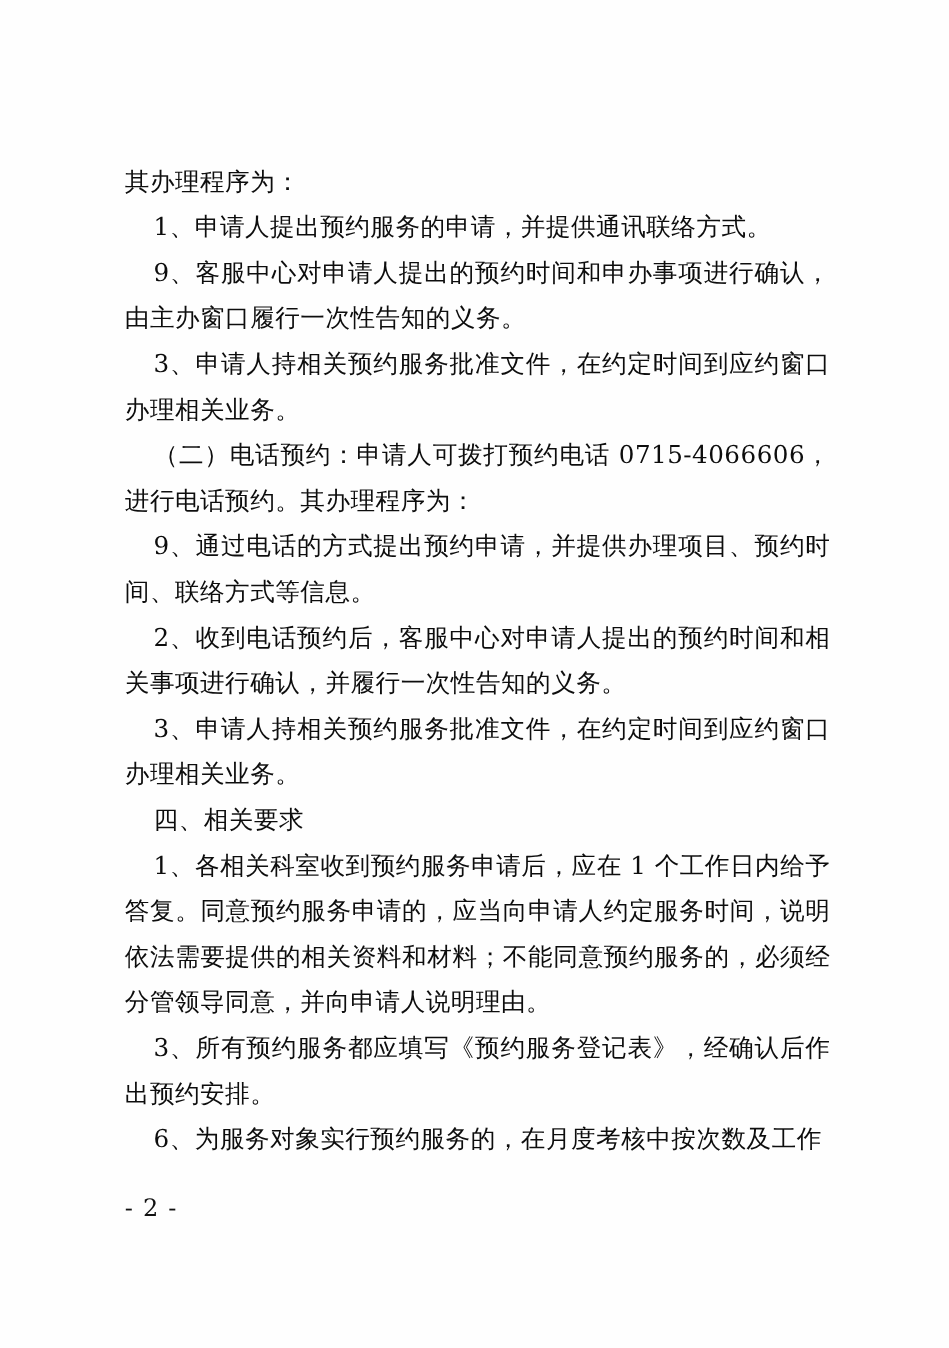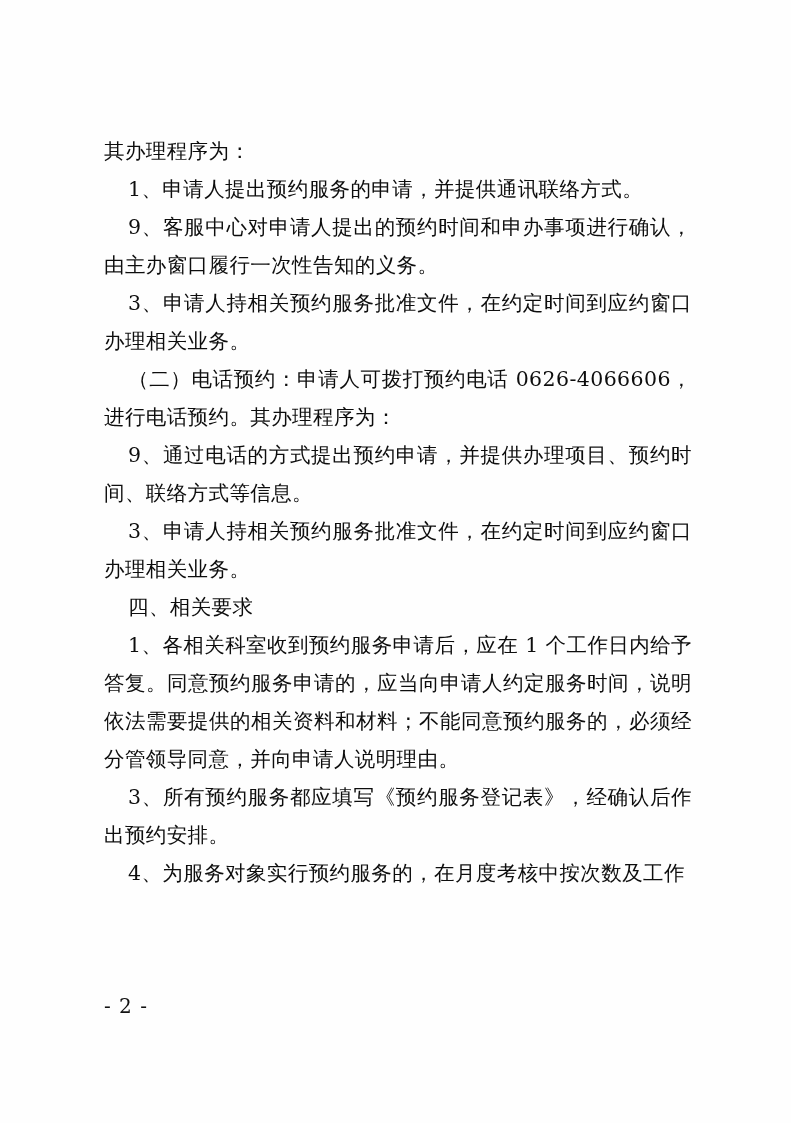--- a/index.html
+++ b/index.html
@@ -55,22 +55,23 @@
 </style>
 </head>
 <body>
 
 <div class="page">
   <div class="body-text">
     <p class="para indent-0">其办理程序为：</p>
     <p class="para indent-1">1、申请人提出预约服务的申请，并提供通讯联络方式。</p>
     <p class="para indent-1">9、客服中心对申请人提出的预约时间和申办事项进行确认，由主办窗口履行一次性告知的义务。</p>
     <p class="para indent-1">3、申请人持相关预约服务批准文件，在约定时间到应约窗口办理相关业务。</p>
-    <p class="para indent-1">（二）电话预约：申请人可拨打预约电话 0626-4066606，进行电话预约。其办理程序为：</p>
+    <p class="para indent-1">（二）电话预约：申请人可拨打预约电话 0715-4066606，进行电话预约。其办理程序为：</p>
     <p class="para indent-1">9、通过电话的方式提出预约申请，并提供办理项目、预约时间、联络方式等信息。</p>
+    <p class="para indent-1">2、收到电话预约后，客服中心对申请人提出的预约时间和相关事项进行确认，并履行一次性告知的义务。</p>
     <p class="para indent-1">3、申请人持相关预约服务批准文件，在约定时间到应约窗口办理相关业务。</p>
     <p class="para indent-1">四、相关要求</p>
     <p class="para indent-1">1、各相关科室收到预约服务申请后，应在 1 个工作日内给予答复。同意预约服务申请的，应当向申请人约定服务时间，说明依法需要提供的相关资料和材料；不能同意预约服务的，必须经分管领导同意，并向申请人说明理由。</p>
     <p class="para indent-1">3、所有预约服务都应填写《预约服务登记表》，经确认后作出预约安排。</p>
-    <p class="para indent-1">4、为服务对象实行预约服务的，在月度考核中按次数及工作</p>
+    <p class="para indent-1">6、为服务对象实行预约服务的，在月度考核中按次数及工作</p>
   </div>
   <div class="page-number">- 2 -</div>
 </div>
 
 </body></html>

